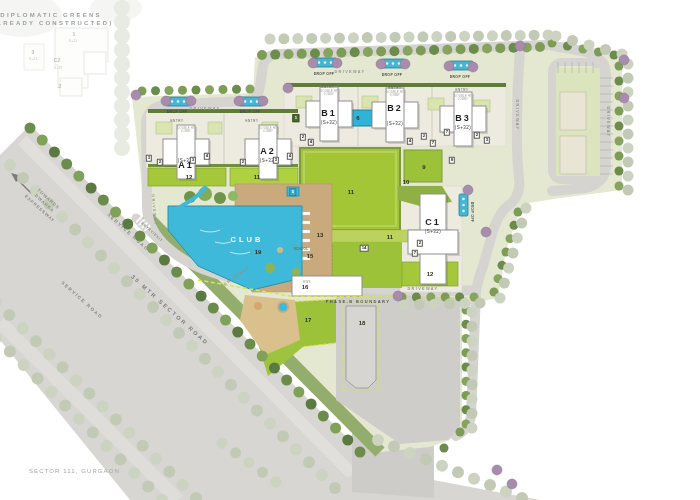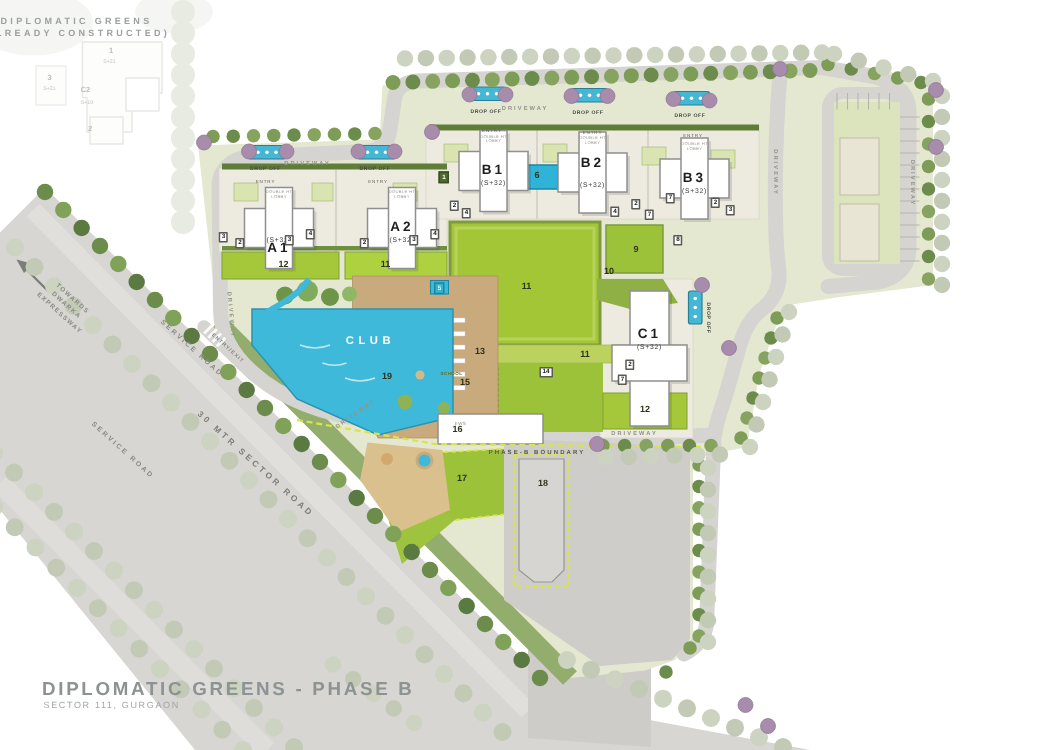--- a/index.html
+++ b/index.html
@@ -543,25 +543,24 @@
   <div class="lbl driveway" style="left:237px;top:276px;--r:-35deg">DRIVEWAY</div>
   <div class="lbl driveway" style="left:154px;top:210px;--r:85deg">DRIVEWAY</div>
 
   <div class="lbl towards" style="left:44px;top:204px;--r:42deg">TOWARDS DWARKA EXPRESSWAY</div>
   <div class="lbl road-lbl" style="left:128px;top:232px;--r:42deg">SERVICE ROAD</div>
   <div class="lbl road-lbl" style="left:82px;top:300px;--r:42deg">SERVICE ROAD</div>
   <div class="lbl sector-road" style="left:170px;top:310px;--r:42deg">30 MTR SECTOR ROAD</div>
   <div class="lbl entryexit" style="left:152px;top:232px;--r:42deg">ENTRY/EXIT</div>
 
   <div class="lbl boundary" style="left:358px;top:301px">PHASE-B BOUNDARY</div>
-  <div class="lbl club" style="left:247px;top:227px">CLUB</div>
+  <div class="lbl club" style="left:247px;top:239px">CLUB</div>
   <div class="lbl amenity" style="left:301px;top:249px">SCHOOL</div>
   <div class="lbl ews" style="left:307px;top:282px">EWS</div>
 
-  <div class="lbl lbl-left title" style="left:28px;top:452px">DIPLOMATIC GREENS - PHASE B</div>
   <div class="lbl lbl-left subtitle" style="left:29px;top:468px">SECTOR 111, GURGAON</div>
 </div>
 
 <div class="overlay" id="markers-layer">
       <div class="mk mk-plain" style="left: 189px; top: 177px;">12</div>
       <div class="mk mk-plain" style="left: 257px; top: 177px;">11</div>
       <div class="mk mk-plain" style="left: 351px; top: 192px;">11</div>
       <div class="mk mk-plain" style="left: 424px; top: 167px;">9</div>
       <div class="mk mk-plain" style="left: 406px; top: 182px;">10</div>
       <div class="mk mk-plain" style="left: 320px; top: 235px;">13</div>

